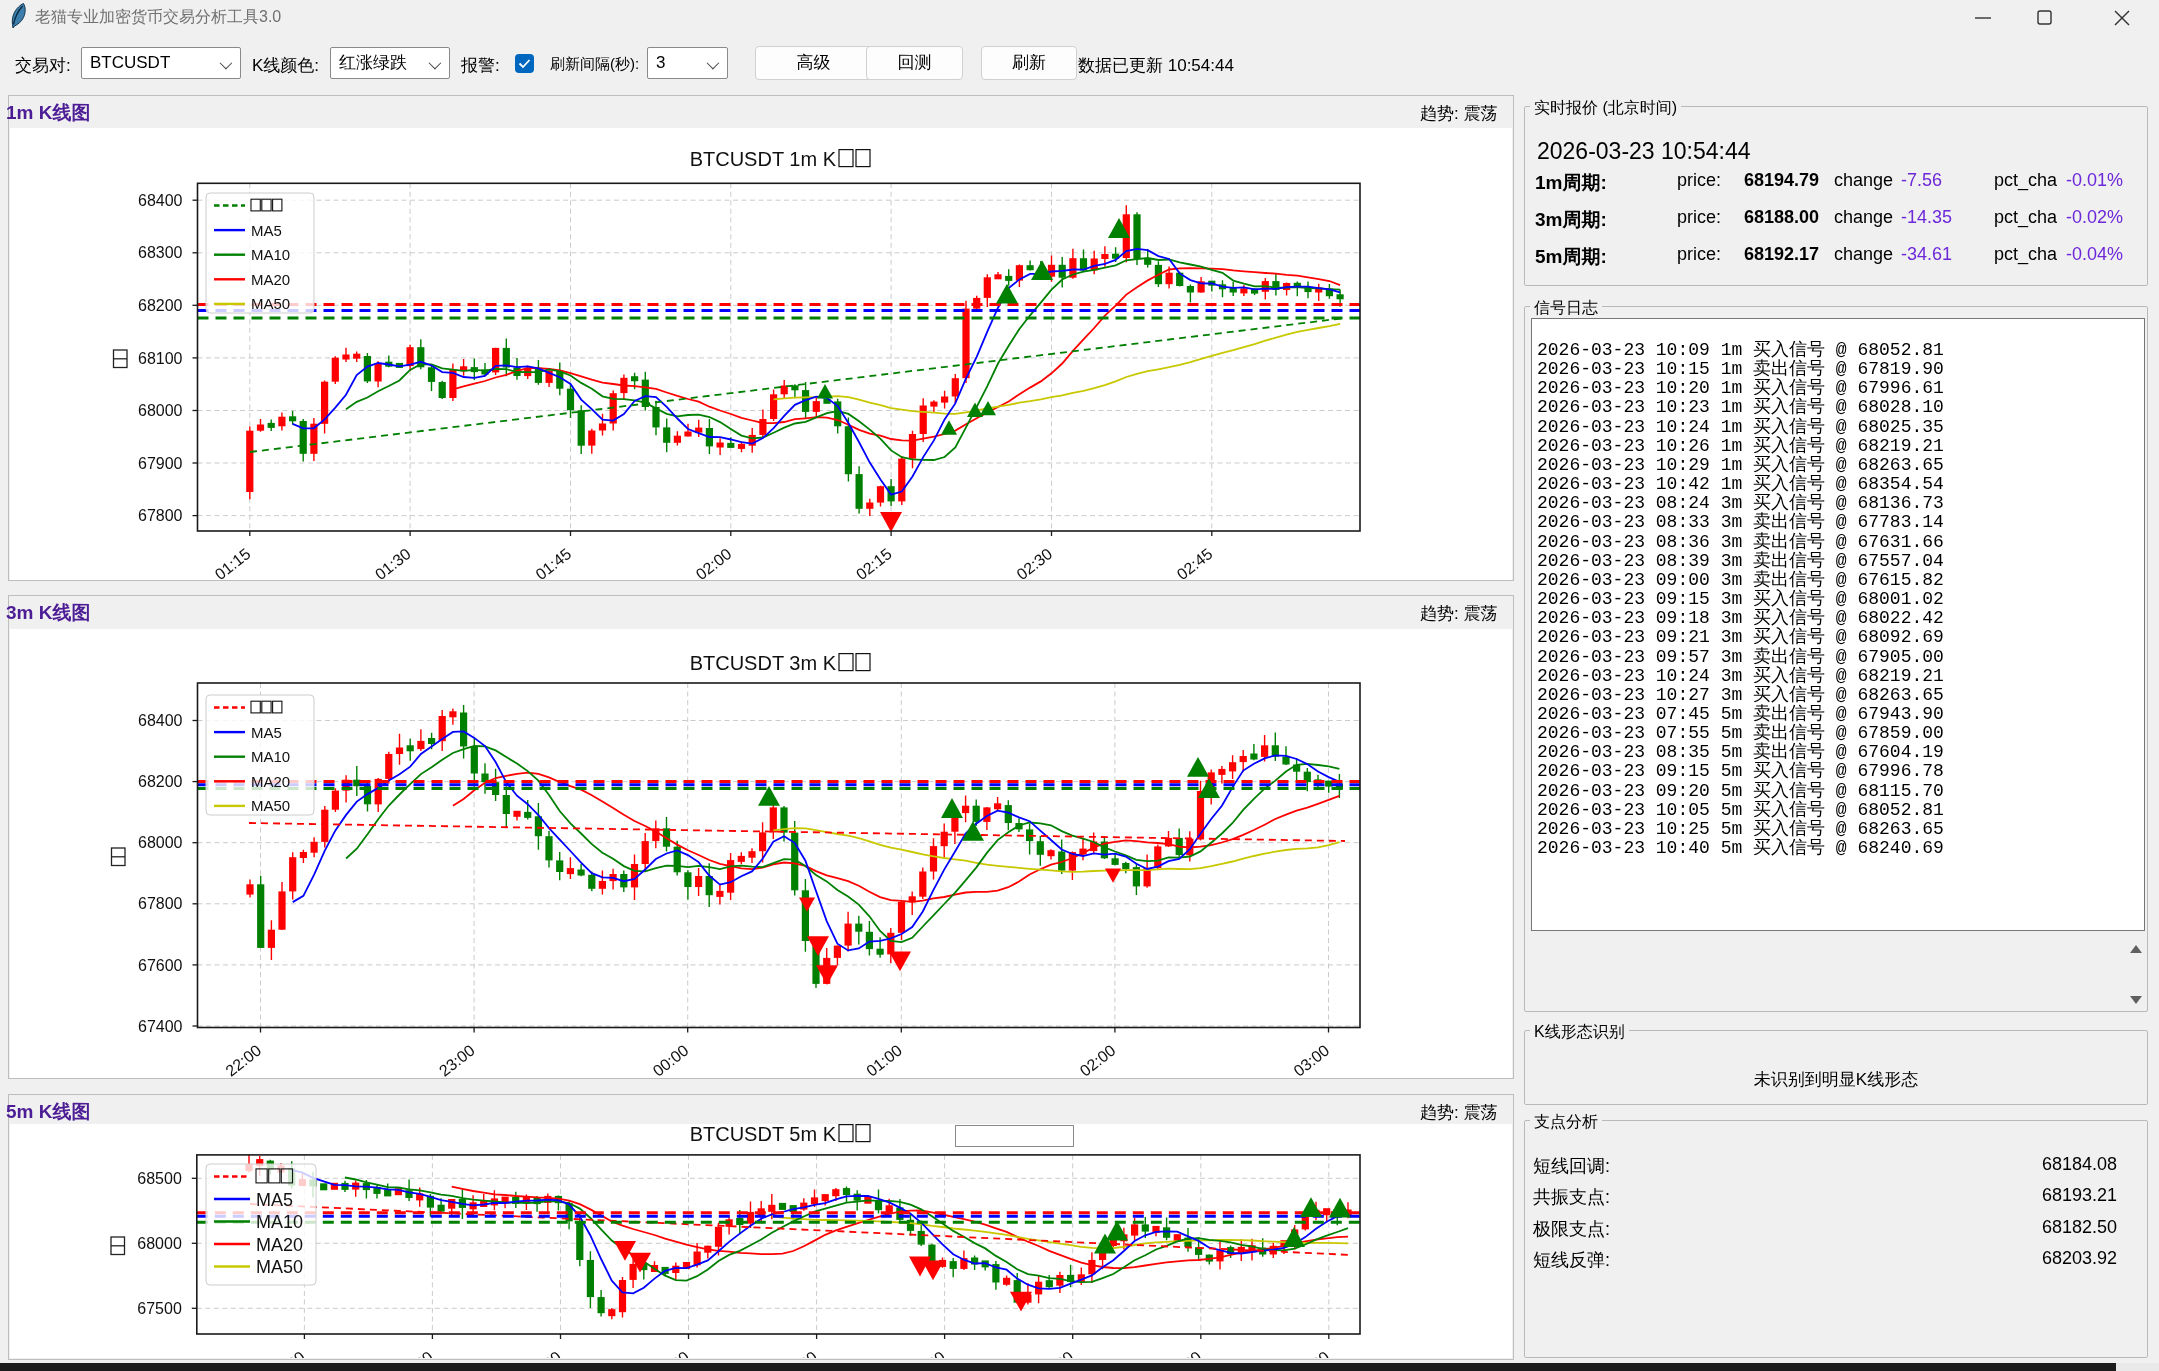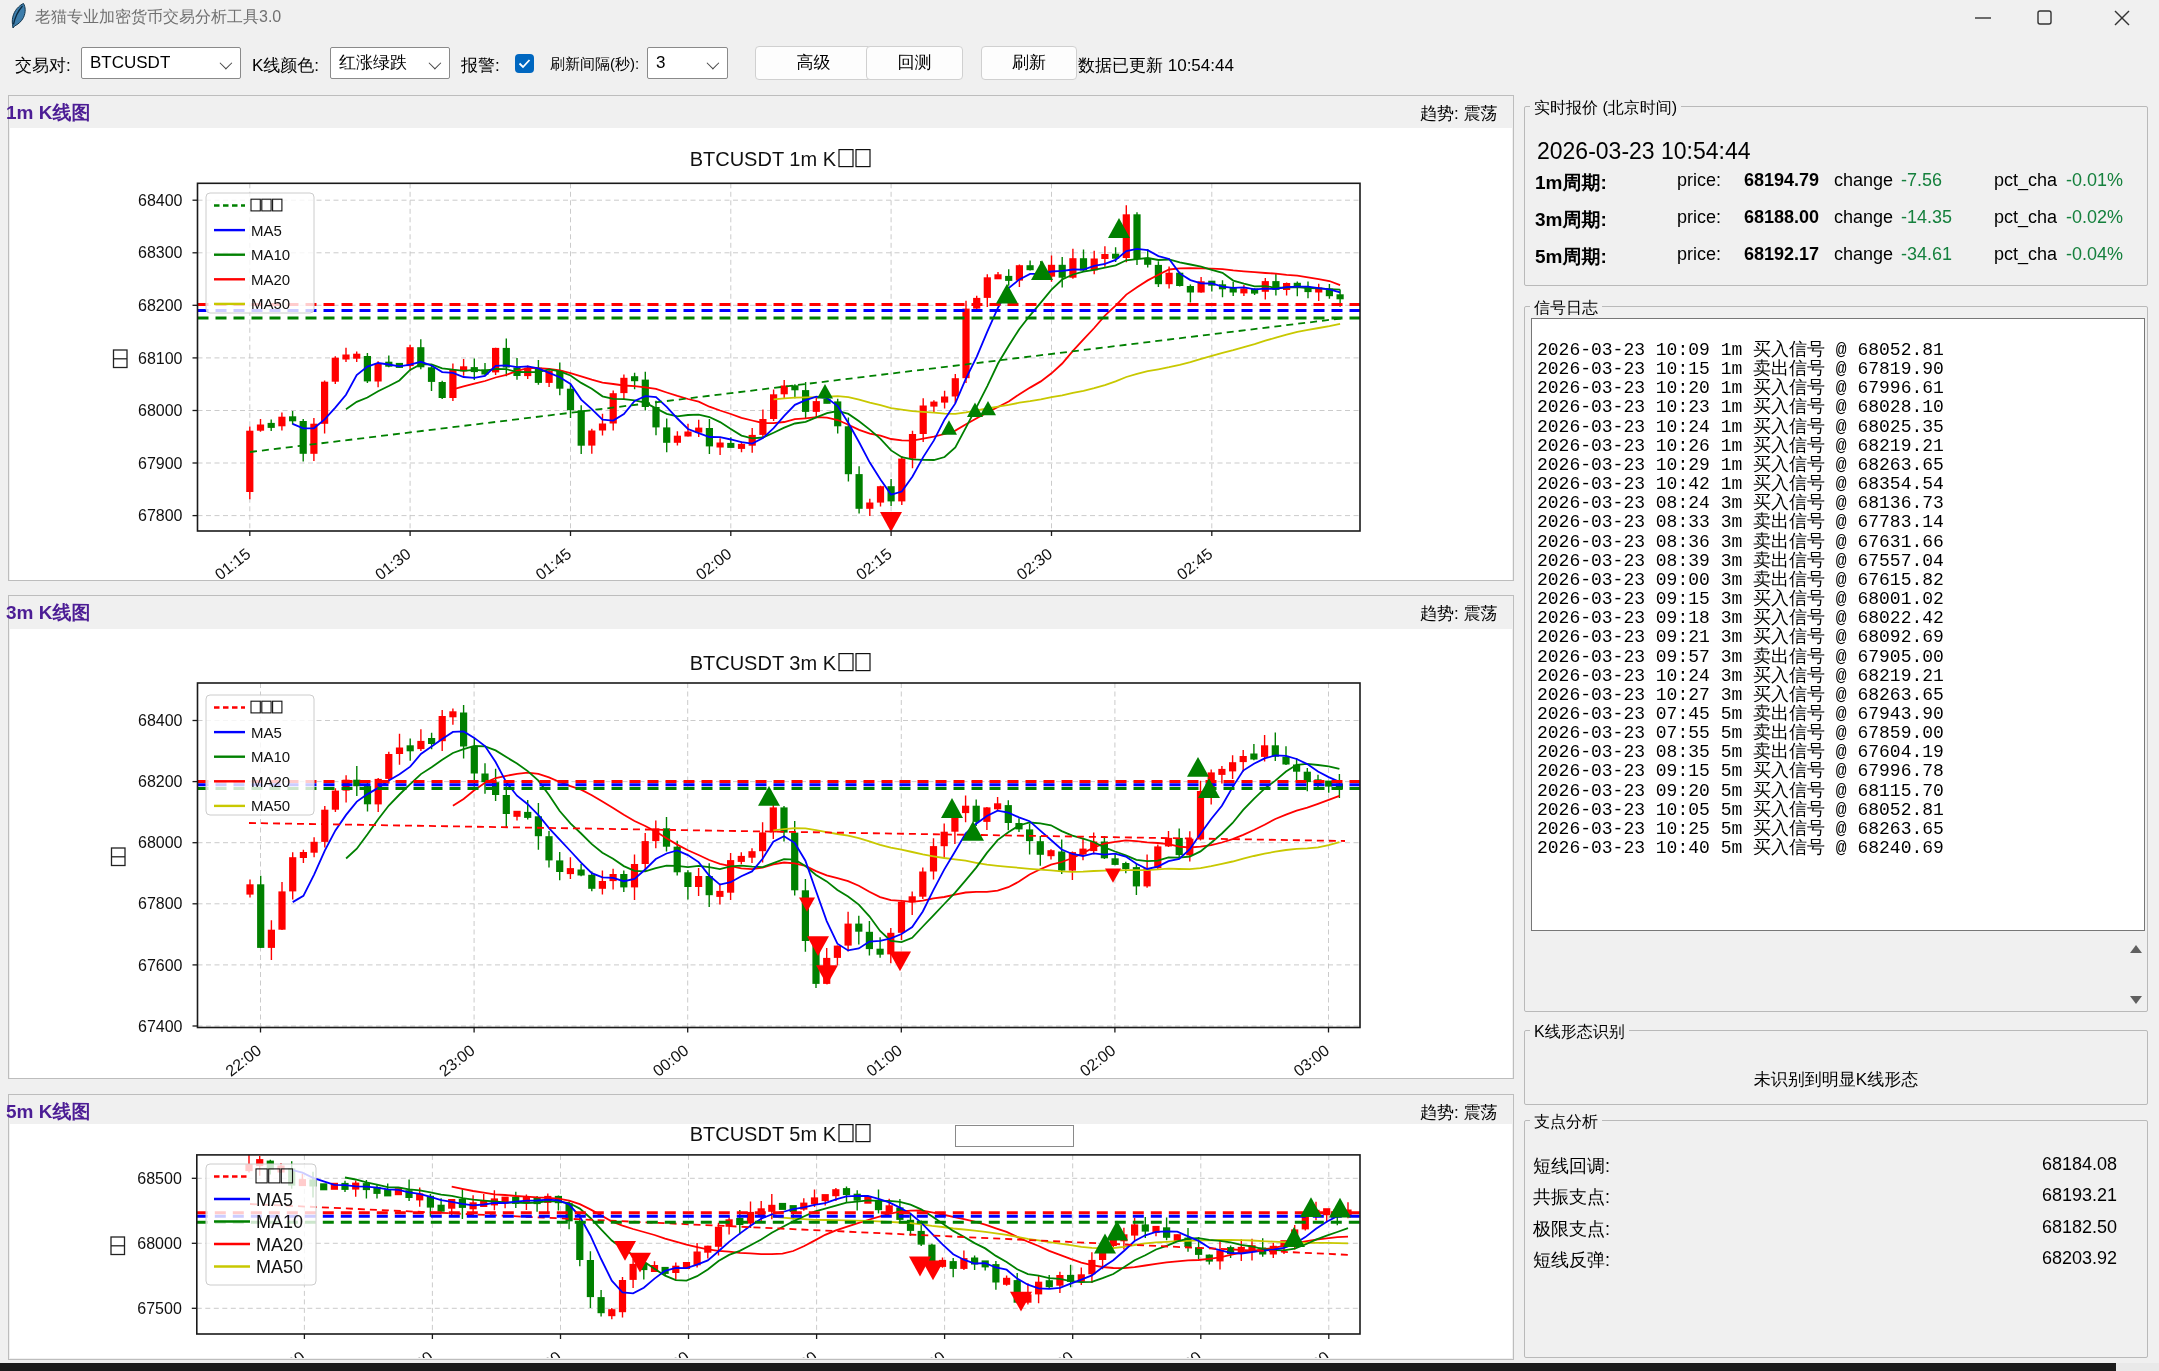--- a/index.html
+++ b/index.html
@@ -7,21 +7,21 @@
 .panel{position:absolute;left:8px;width:1506px;border:1px solid #bdbdbd;background:#f0f0f0}
 .phead{position:absolute;left:6px;font-weight:bold;font-size:19px;color:#4c1d95;letter-spacing:0px}
 .ptrend{position:absolute;right:5px;font-size:17px;color:#000}
 .fig{position:absolute;background:#fff}
 svg text{font-family:"Liberation Sans",sans-serif}
 .gbox{position:absolute;border:1px solid #b9b9b9;border-radius:2px}
 .glab{position:absolute;background:#f0f0f0;padding:0 4px;font-size:16px;color:#000;white-space:nowrap}
 .qlbl{position:absolute;left:1535px;font-size:19px;font-weight:bold;white-space:nowrap}
 .qt{position:absolute;font-size:18px;white-space:nowrap}
 .qb{font-weight:bold}
-.qg{color:#15803d}
+.qg{color:#6d28d9}
 .pv{position:absolute;font-size:18px;white-space:nowrap}
 .combo{position:absolute;height:32px;background:#fff;border:1px solid #8a8a8a;border-radius:2px;font-size:17px;color:#000;line-height:30px;padding-left:8px}
 .combo:after{content:"";position:absolute;right:11px;top:12px;width:8px;height:8px;border-right:1.6px solid #444;border-bottom:1.6px solid #444;transform:rotate(45deg) translateY(-2px)}
 .btn{position:absolute;height:34px;background:#fdfdfd;border:1px solid #d0d0d0;border-radius:4px;font-size:17px;color:#000;text-align:center;line-height:32px}
 .tlab{position:absolute;font-size:17px;color:#000;white-space:nowrap}
 </style></head>
 <body>
 
 <div class="abs" style="left:0;top:0;width:2159px;height:36px;background:#f0f0f0"></div>
 <svg class="abs" style="left:9px;top:3px" width="22" height="26" viewBox="0 0 22 26">

